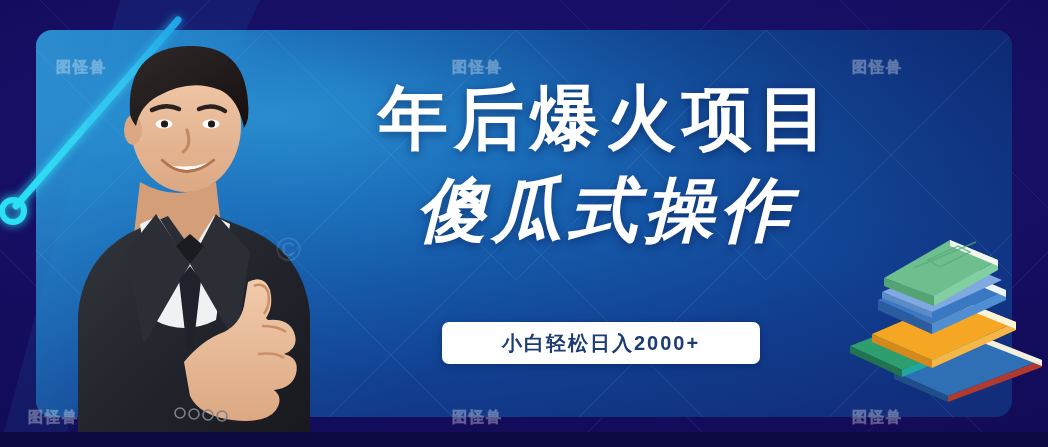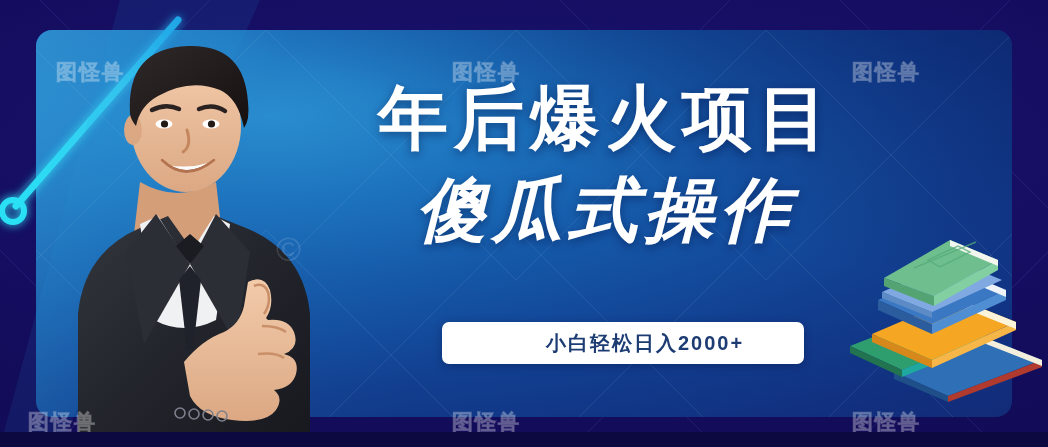--- a/index.html
+++ b/index.html
@@ -109,34 +109,33 @@
     left: 442px;
     top: 322px;
     width: 318px;
     height: 42px;
     background: #ffffff;
     border-radius: 7px;
     display: flex;
     align-items: center;
     justify-content: center;
     box-shadow: 0 2px 8px rgba(3,14,60,.35);
-    padding-left: 44px;
   }
   .pill span {
     color: #1c3c73;
     font-size: 20px;
     font-weight: 700;
     letter-spacing: 2px;
     white-space: nowrap;
   }
 
   
   .wm {
     position: absolute;
-    font-size: 21px;
+    font-size: 15px;
     font-weight: 700;
     letter-spacing: 2px;
     color: rgba(255,255,255,.16);
     -webkit-text-stroke: 1px rgba(255,255,255,.22);
     pointer-events: none;
     white-space: nowrap;
   }
   .wm-tl { left: 56px;  top: 58px;  }
   .wm-tc { left: 452px; top: 58px;  }
   .wm-tr { left: 852px; top: 58px;  }

